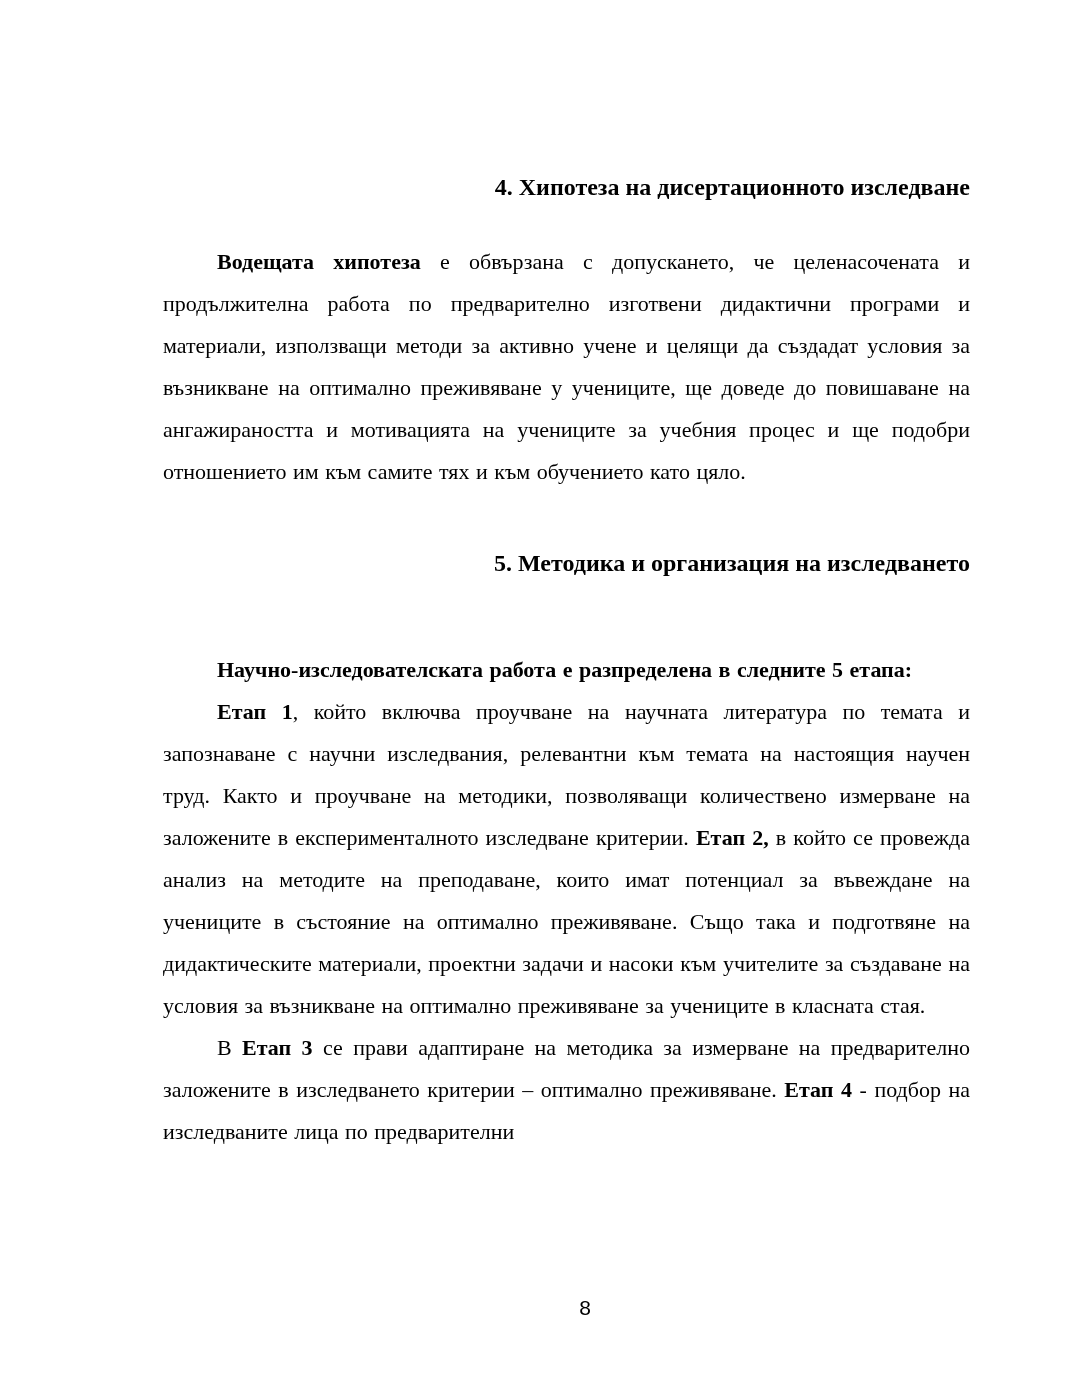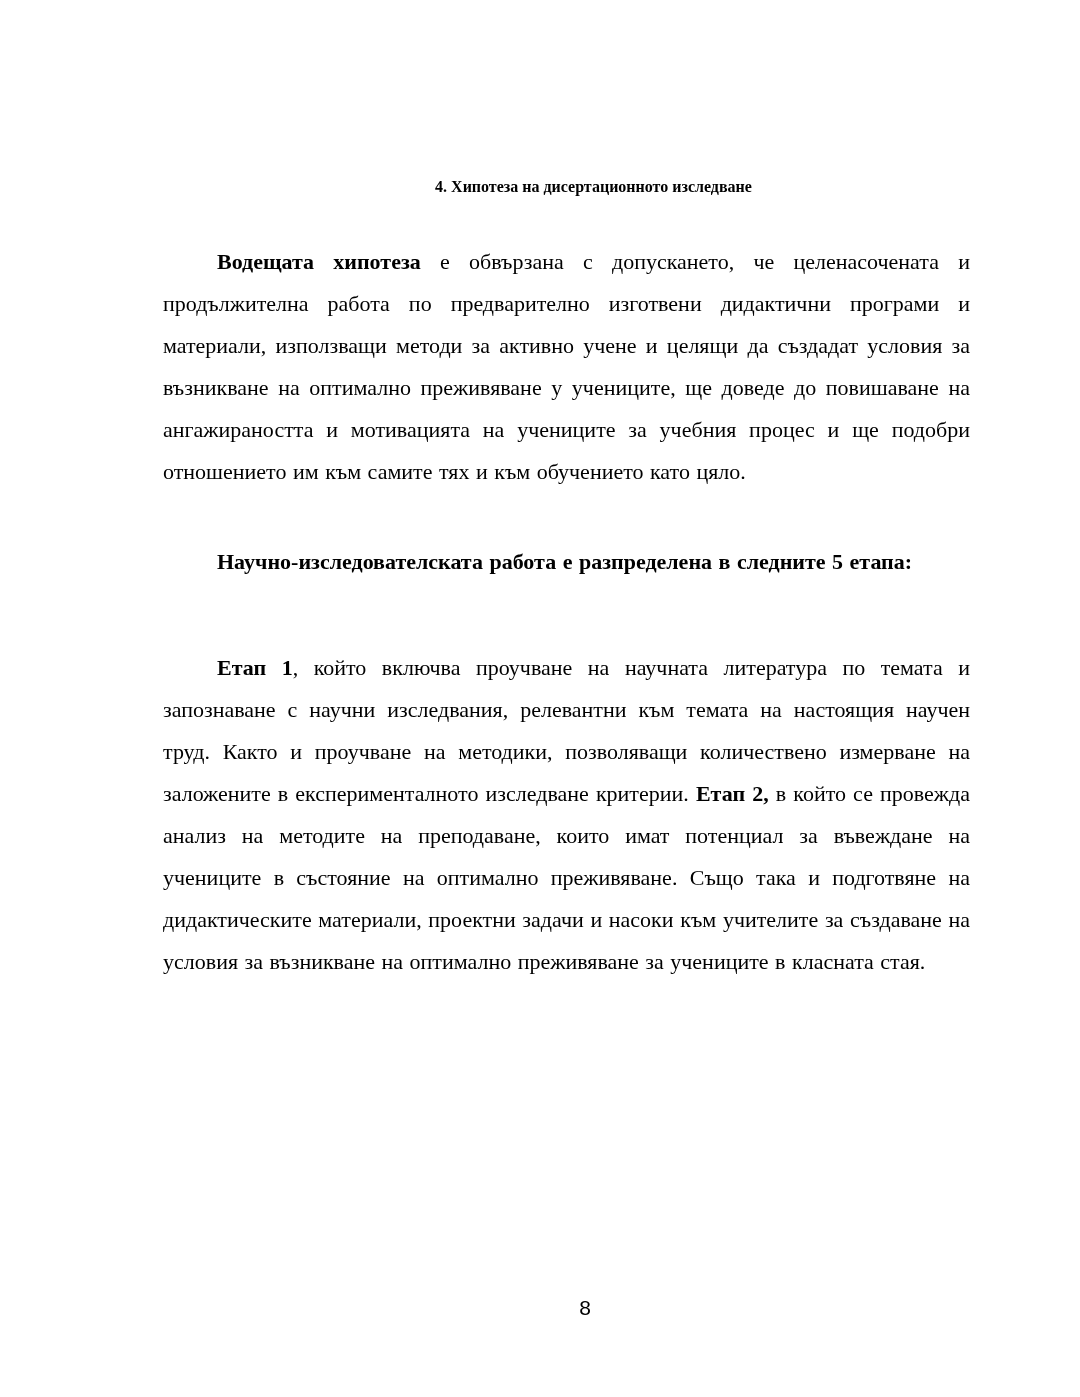--- a/index.html
+++ b/index.html
@@ -14,25 +14,25 @@
     position: relative;
     width: 1080px;
     height: 1397px;
     background: #ffffff;
     overflow: hidden;
   }
   .content {
     padding: 165px 110px 0 163px; 
   }
   .doc-heading {
-    font-size: 16px;
+    font-size: 24px;
     font-weight: 700;
     line-height: 44px;
     text-indent: 54px;
-    text-align: center;
+    text-align: right;
   }
   .doc-par {
     font-size: 22px;
     font-weight: 400;
     line-height: 42px;
     text-indent: 54px;
     text-align: justify;
     text-align-last: left;
     word-spacing: 1px;
   }
@@ -52,17 +52,19 @@
     color: #000000;
   }
 </style>
 </head>
 <body>
 
 <div class="page">
   <div class="content">
       <div class="doc-heading"><span class="run-bold">4. Хипотеза на дисертационното изследване</span></div>
       <div class="doc-par"><span class="run-bold">Водещата хипотеза</span><span> е обвързана с допускането, че целенасочената и продължителна работа по предварително изготвени дидактични програми и материали, използващи методи за активно учене и целящи да създадат условия за възникване на оптимално преживяване у учениците, ще доведе до повишаване на ангажираността и мотивацията на учениците за учебния процес и ще подобри отношението им към самите тях и към обучението като цяло.</span></div>
+      <div class="doc-heading"><span class="run-bold">5. Методика и организация на изследването</span></div>
       <div class="doc-par"><span class="run-bold">Научно-изследователската работа е разпределена в следните 5 етапа:</span></div>
       <div class="doc-par"><span class="run-bold">Етап 1</span><span>, който включва проучване на научната литература по темата и запознаване с научни изследвания, релевантни към темата на настоящия научен труд. Както и проучване на методики, позволяващи количествено измерване на заложените в експерименталното изследване критерии. </span><span class="run-bold">Етап 2,</span><span> в който се провежда анализ на методите на преподаване, които имат потенциал за въвеждане на учениците в състояние на оптимално преживяване. Също така и подготвяне на дидактическите материали, проектни задачи и насоки към учителите за създаване на условия за възникване на оптимално преживяване за учениците в класната стая.</span></div>
+      <div class="doc-par"><span>В </span><span class="run-bold">Етап 3</span><span> се прави адаптиране на методика за измерване на предварително заложените в изследването критерии – оптимално преживяване. </span><span class="run-bold">Етап 4</span><span> - подбор на изследваните лица по предварителни</span></div>
     </div>
   <div class="footer-page-number">8</div>
 </div>
 
 </body></html>

